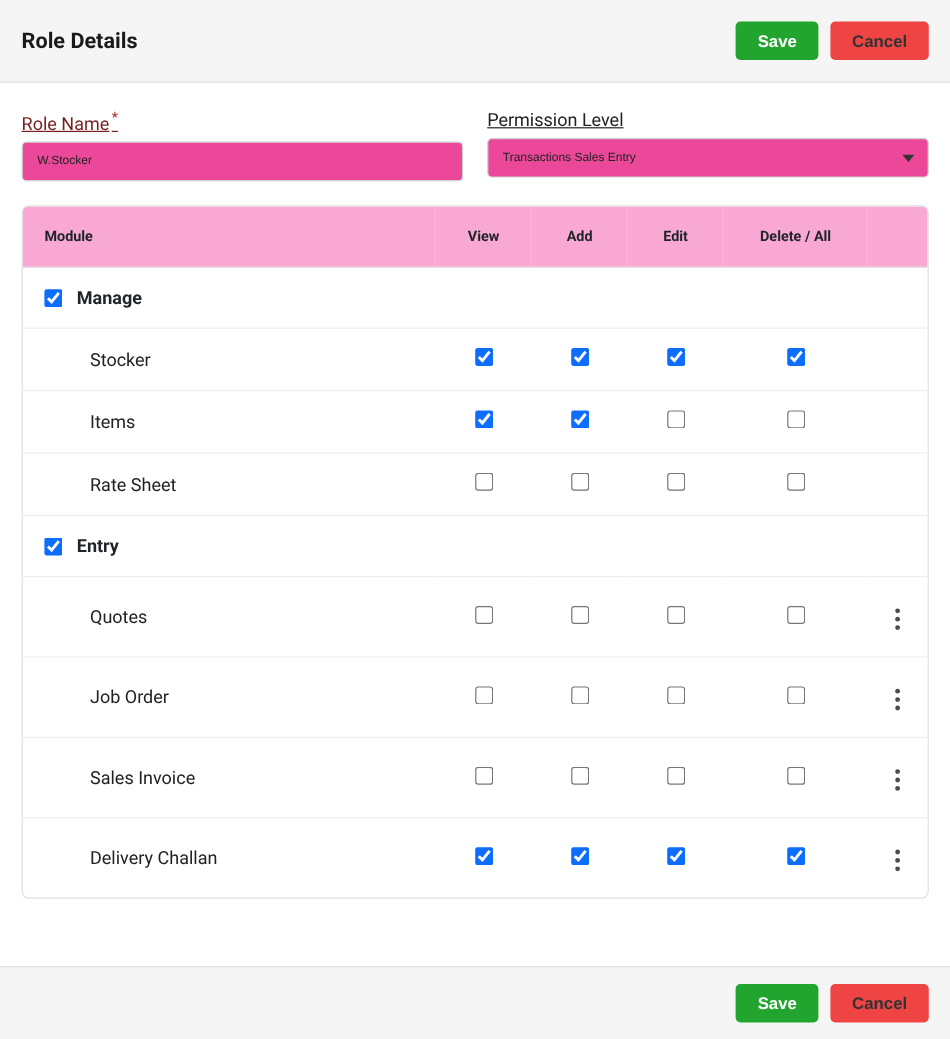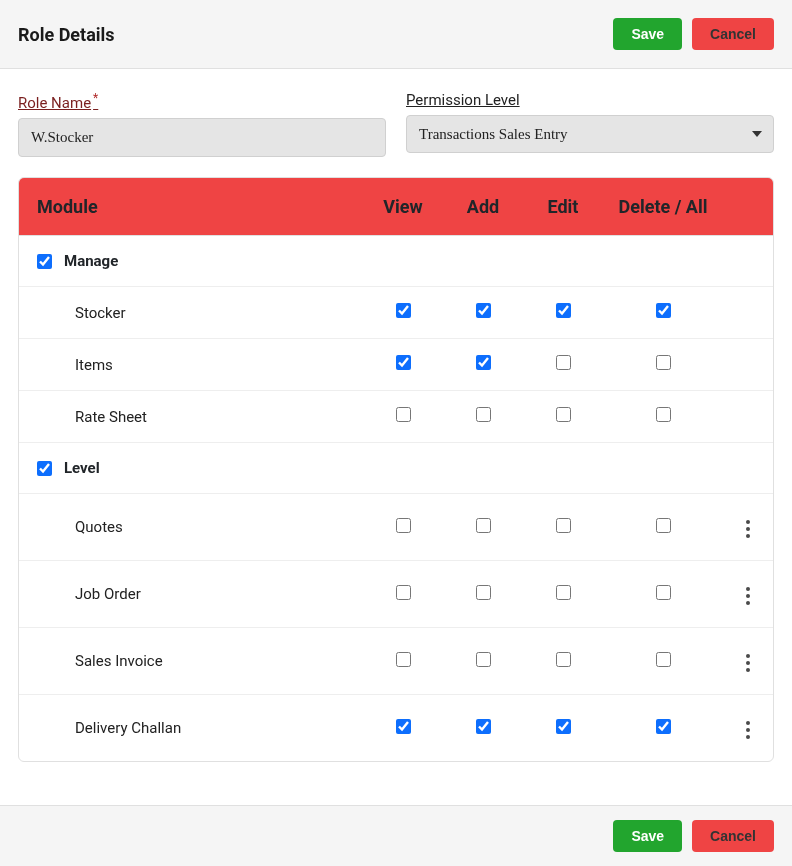--- a/index.html
+++ b/index.html
@@ -71,24 +71,23 @@
       color: #b02a2a;
       font-size: 12px;
       vertical-align: super;
       margin-left: 2px;
     }
     .form-input {
       width: 100%;
       padding: 10px 12px;
       border: 1px solid #d0d0d0;
       border-radius: 4px;
-      font-size: 15px;
+      font-size: 10px;
       color: #222;
-      background: #e5e5e5;
-      font-family: Liberation Serif, serif;
+      background: #ec4899;
     }
     select.form-input {
       padding-right: 28px;
       appearance: none;
       background-image: none;
       position: relative;
     }
     .select-wrapper {
       position: relative;
     }
@@ -109,24 +108,24 @@
       margin: 20px 18px 0 18px;
       border: 1px solid #e0e0e0;
       border-radius: 6px;
       overflow: hidden;
     }
     .ptable {
       width: 100%;
       border-collapse: collapse;
     }
     .ptable thead th {
-      background: #ef4444;
+      background: #f9a8d4;
       text-align: left;
       font-weight: 700;
-      font-size: 18px;
+      font-size: 12px;
       padding: 18px 12px;
       border-bottom: 1px solid #e0e0e0;
     }
     .ptable thead th:first-child {
       padding-left: 18px;
     }
     .ptable thead th.ccol {
       text-align: center;
       white-space: nowrap;
     }
@@ -273,21 +272,21 @@
           <td class="ccol"><input type="checkbox" style=""></td>
           <td class="ccol"><input type="checkbox" style=""></td>
           <td class="ccol"><input type="checkbox" style=""></td>
           <td class="ccol delete-col"><input type="checkbox" style=""></td>
           <td class="acol"></td>
         </tr>
         <tr class="section-row">
           <td colspan="6">
             <div class="section-cell">
               <input type="checkbox" class="section-checkbox" checked="" style="">
-              <span>Level</span>
+              <span>Entry</span>
             </div>
           </td>
         </tr>
         <tr>
           <td class="module-cell">Quotes</td>
           <td class="ccol"><input type="checkbox" style=""></td>
           <td class="ccol"><input type="checkbox" style=""></td>
           <td class="ccol"><input type="checkbox" style=""></td>
           <td class="ccol delete-col"><input type="checkbox" style=""></td>
           <td class="acol"><div class="dots">

